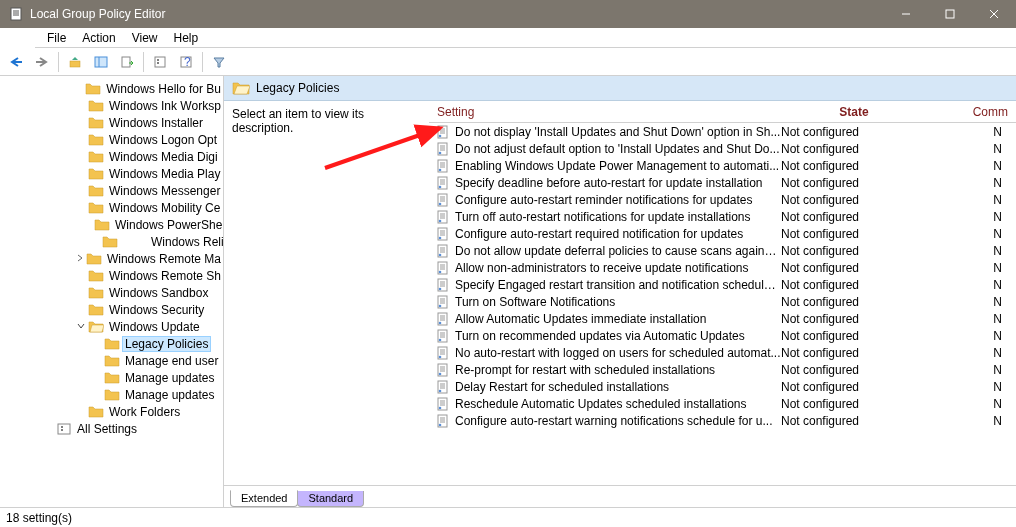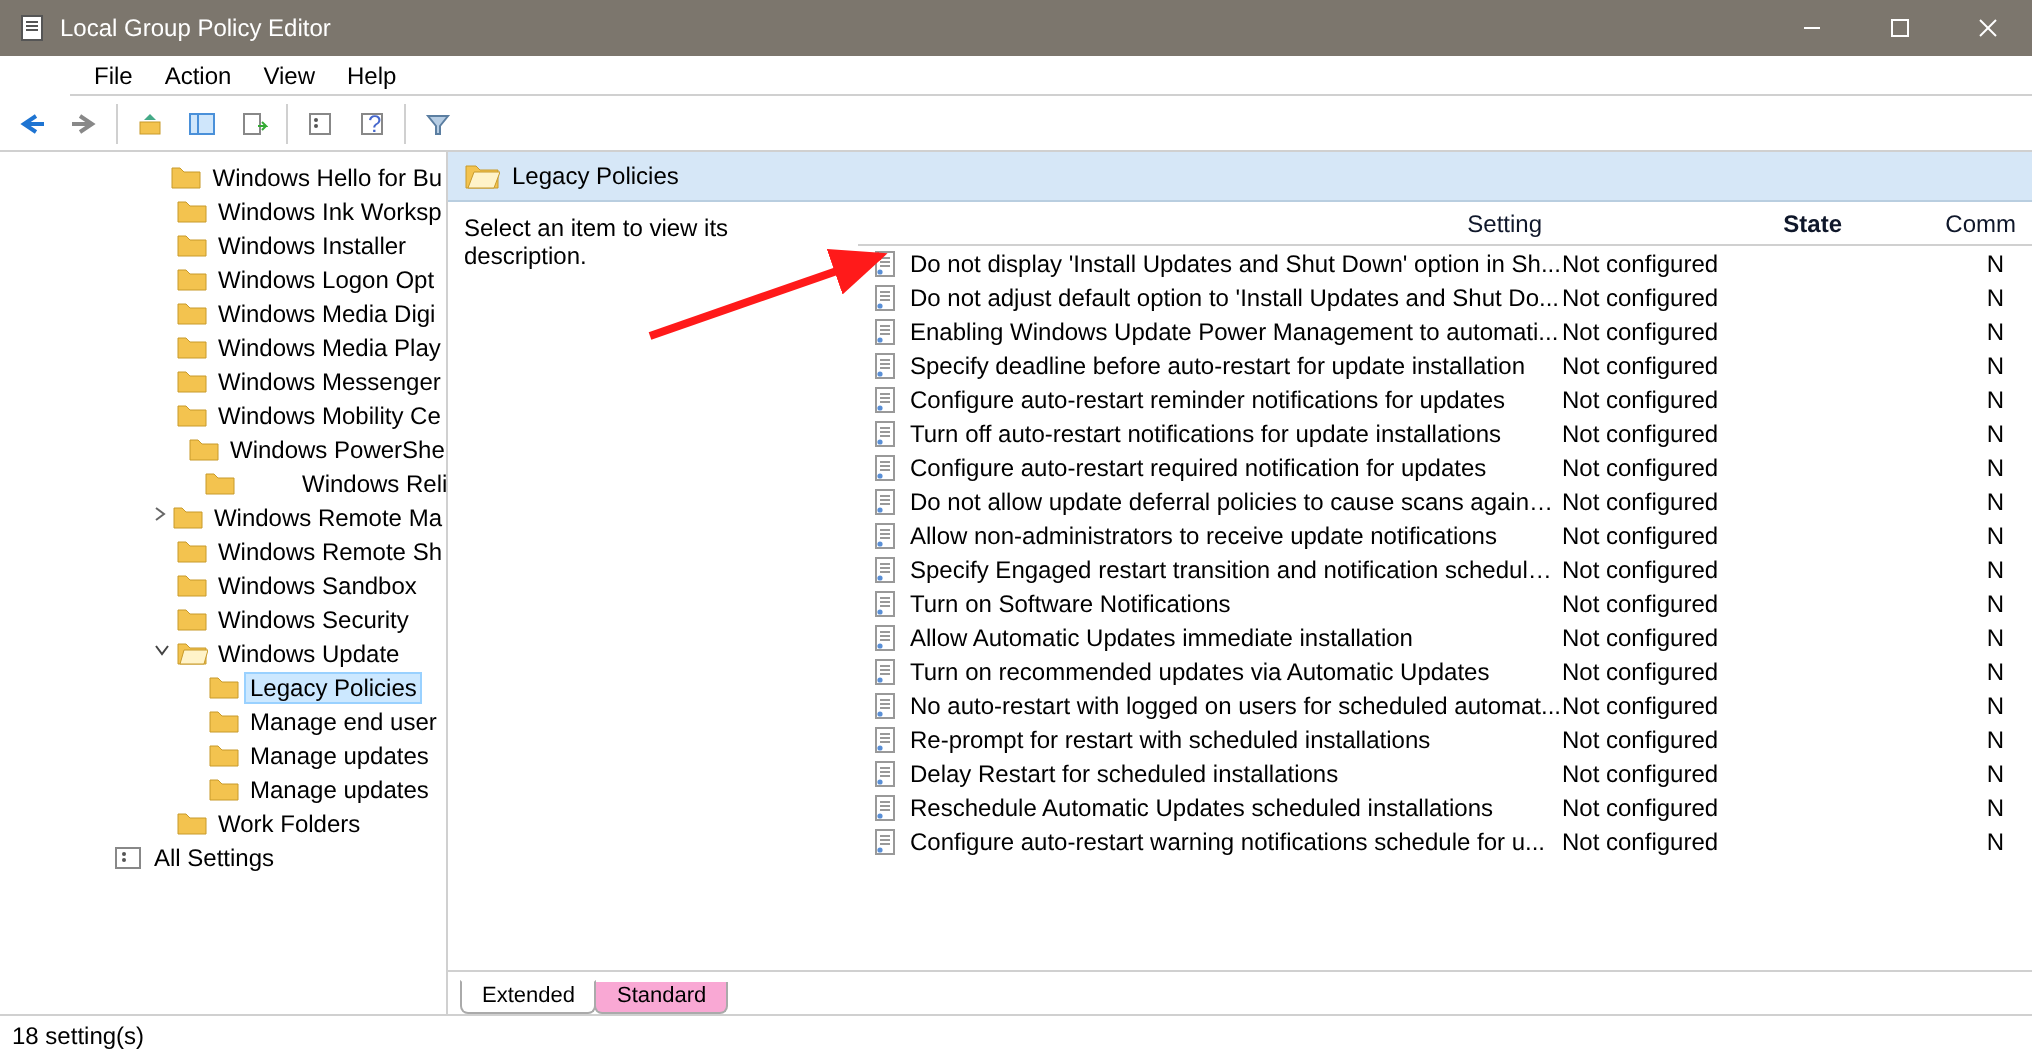--- a/index.html
+++ b/index.html
@@ -27,33 +27,33 @@
 
 .main { flex: 1; display: flex; flex-direction: column; overflow: hidden; }
 .main-header { background: #d6e7f7; border-bottom: 1px solid #b9cee0; display: flex; align-items: center; padding: 4px 8px; gap: 6px; }
 .main-header .folder-big { width: 18px; height: 16px; }
 .main-header .title { font-size: 12px; }
 
 .main-body { flex: 1; display: flex; overflow: hidden; }
 .desc-pane { width: 205px; padding: 6px 8px; color: #000; }
 .list-pane { flex: 1; overflow: hidden; position: relative; display: flex; flex-direction: column;}
 .list-head { display: flex; border-bottom: 1px solid #d0d0d0; height: 22px; align-items: center; }
-.list-head .col { padding: 0 8px; color: #0f172a; text-align: right; }
+.list-head .col { padding: 0 8px; color: #7f1d1d; }
 .col-setting { flex: 0 0 350px; }
 .col-state { flex: 0 0 150px; text-align: center; font-weight: bold; }
 .col-comm { flex: 1; text-align: right; padding-right: 10px; }
 .list-rows { flex:1; overflow-y: auto; overflow-x: hidden; }
 .row { display: flex; align-items: center; height: 17px; white-space: nowrap; cursor: default; }
 .row .seticon { width: 16px; height: 14px; margin: 0 4px 0 6px; display: inline-flex; align-items: center; justify-content: center; }
 .row .c-setting { flex: 0 0 326px; overflow: hidden; text-overflow: ellipsis; }
 .row .c-state { flex: 0 0 150px; text-align: left; padding-left: 0; }
 .row .c-comm { flex: 1; text-align: right; padding-right: 14px; }
 
 .tabs { height: 22px; border-top: 1px solid #d0d0d0; display: flex; align-items: end; padding-left: 6px; gap: -1px; }
-.tab { border: 1px solid #aaa; border-top: none; border-radius: 0 0 4px 4px; padding: 1px 10px 2px; font-size: 11px; background: #f9a8d4; position: relative; top: 0; margin-right: -1px; cursor: default;}
+.tab { border: 1px solid #aaa; border-top: none; border-radius: 0 0 4px 4px; padding: 1px 10px 2px; font-size: 11px; background: #c4b5fd; position: relative; top: 0; margin-right: -1px; cursor: default;}
 .tab.active { background: #fff; border-top: 1px solid #fff; z-index: 2; }
 
 .statusbar { height: 20px; border-top: 1px solid #d0d0d0; padding: 2px 6px; display: flex; align-items: center; font-size: 11px; }
 
 .arrow-annot { position: absolute; pointer-events: none; z-index: 50; }
 
 
 .svg-folder { fill: #f3c34f; stroke: #c89a2a; stroke-width: 0.5; }
 .svg-folder-open { fill: #fff3c9; stroke: #c89a2a; stroke-width: 0.5; }
 .list-rows::-webkit-scrollbar { width:16px; height:16px;}

